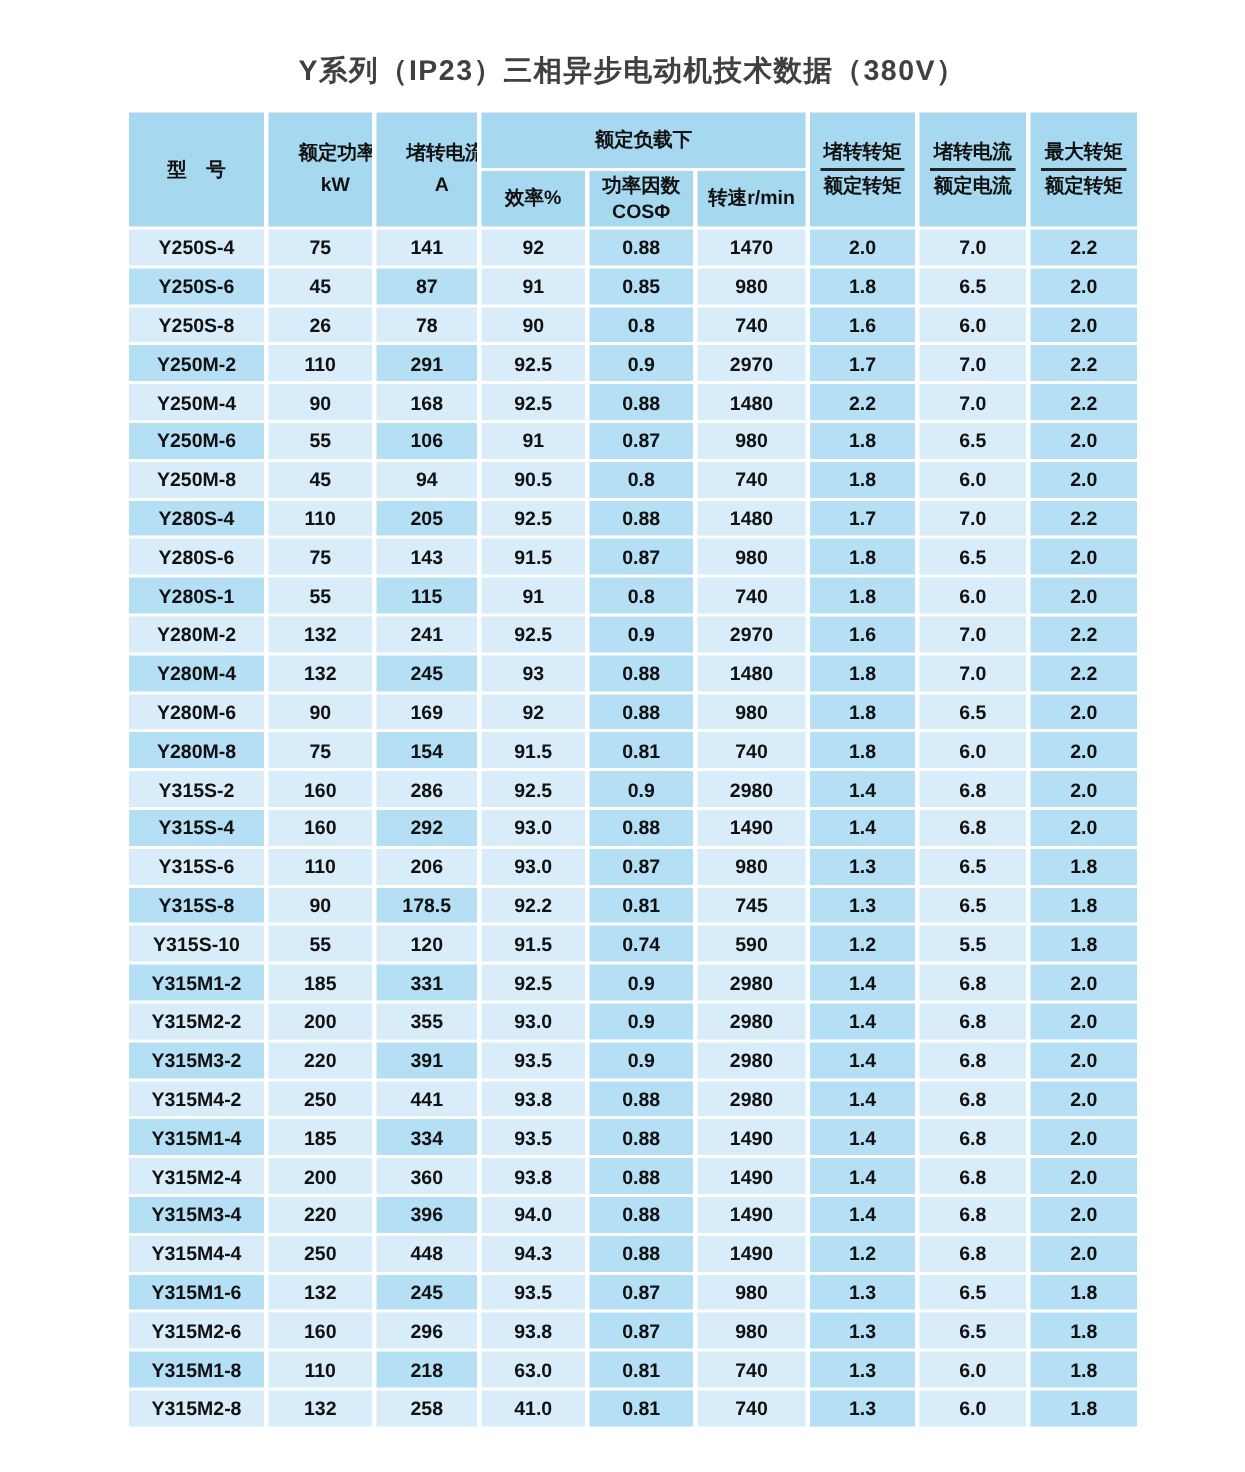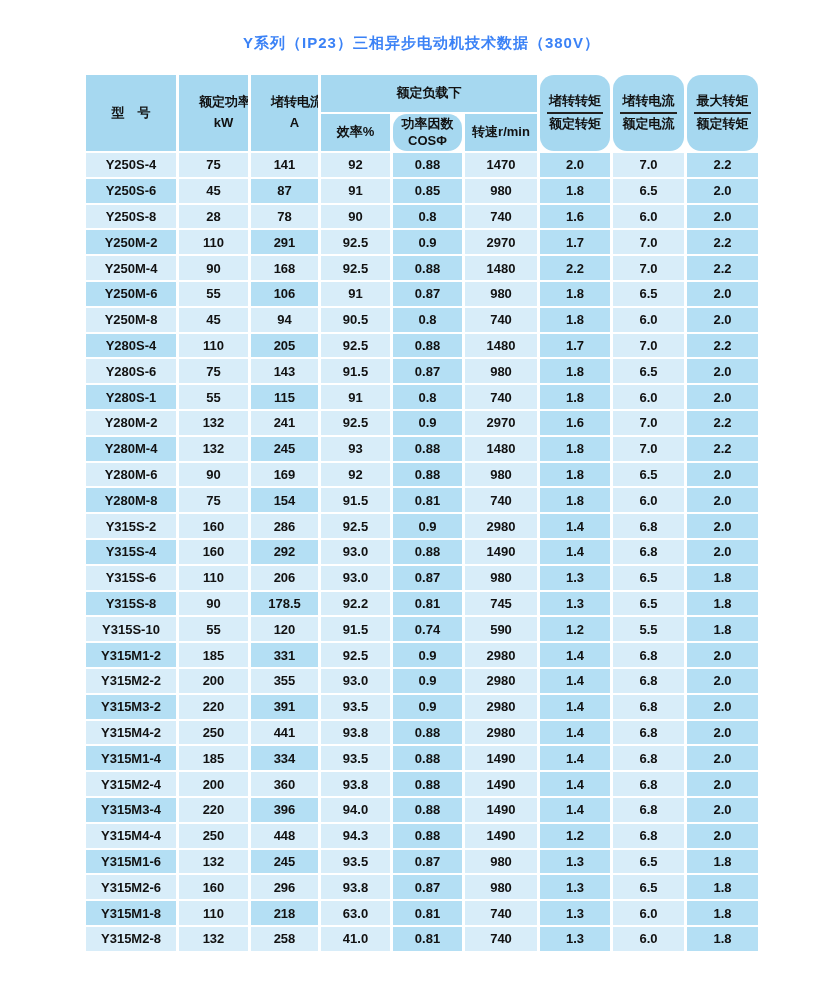--- a/index.html
+++ b/index.html
@@ -10,42 +10,42 @@
   }
   *{margin:0;padding:0;box-sizing:border-box;}
   html,body{background:#ffffff;}
   body{
     width:830px;height:981px;position:relative;overflow:hidden;
     font-family:"Liberation Sans","DejaVu Sans",sans-serif;
     color:var(--txt);
   }
   .page-title{
     position:absolute;left:85px;top:34px;width:673px;
-    text-align:center;font-size:15px;font-weight:bold;
-    letter-spacing:1px;color:#3b82f6;
+    text-align:center;font-size:19px;font-weight:bold;
+    letter-spacing:1px;color:#404040;
   }
   table.data{
     position:absolute;left:83px;top:73px;
     border-collapse:separate;border-spacing:3px 2px;
     table-layout:fixed;width:676px;
   }
   td,th{
     font-weight:bold;font-size:13px;text-align:center;vertical-align:middle;
     overflow:hidden;white-space:nowrap;
   }
   thead th{background:var(--header-bg);font-size:13px;line-height:1.45;}
   thead tr.h1 th{height:37px;}
   thead tr.h2 th{height:37px;}
   tbody td{height:23.8px;}
   td.b{background:var(--cell-blue);}
   td.l{background:var(--cell-light);}
   .fbar{
     height:2px;background:#222;width:80%;margin:2px auto;
   }
-  .frac{line-height:1.15;border-radius:14px;}
+  .frac{line-height:1.15;}
   .frac div{padding:1px 0;}
   .twoline{line-height:1.6;padding-left:20px;}
 </style>
 </head>
 <body>
 
 <div class="page-title">Y系列（IP23）三相异步电动机技术数据（380V）</div>
 
 <table class="data">
   <colgroup>
@@ -114,21 +114,21 @@
         <td class="b">87</td>
         <td class="l">91</td>
         <td class="b">0.85</td>
         <td class="l">980</td>
         <td class="b">1.8</td>
         <td class="l">6.5</td>
         <td class="b">2.0</td>
       </tr>
       <tr>
         <td class="l">Y250S-8</td>
-        <td class="l">28</td>
+        <td class="l">26</td>
         <td class="l">78</td>
         <td class="l">90</td>
         <td class="b">0.8</td>
         <td class="l">740</td>
         <td class="b">1.6</td>
         <td class="l">6.0</td>
         <td class="b">2.0</td>
       </tr>
       <tr>
         <td class="b">Y250M-2</td>

